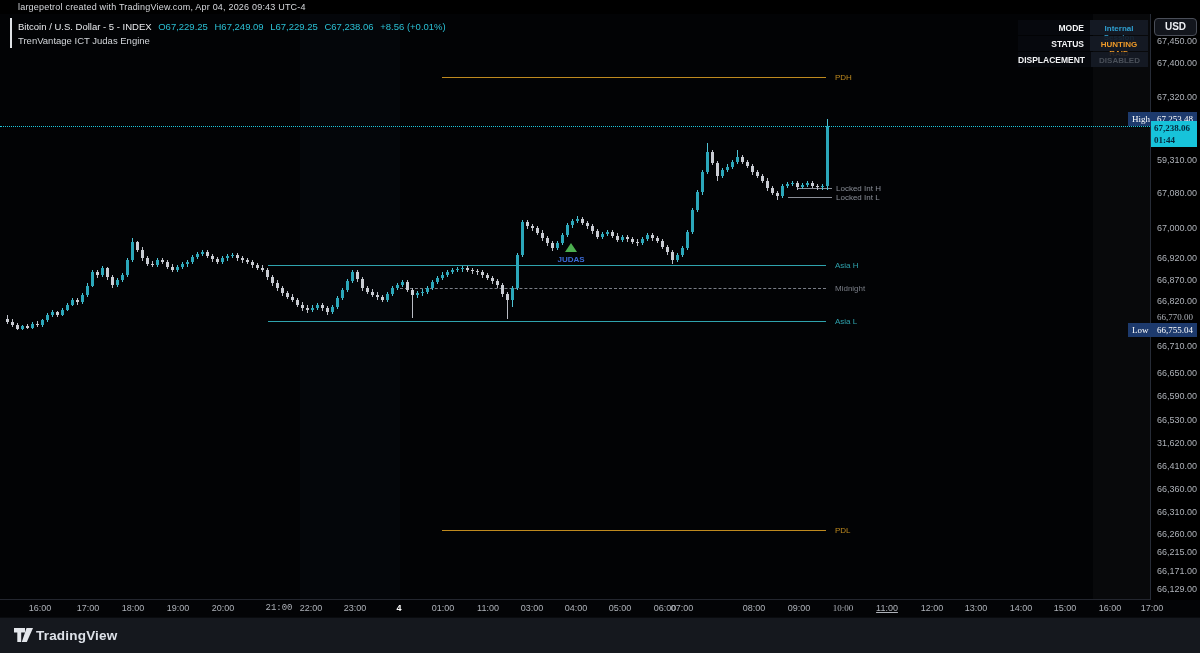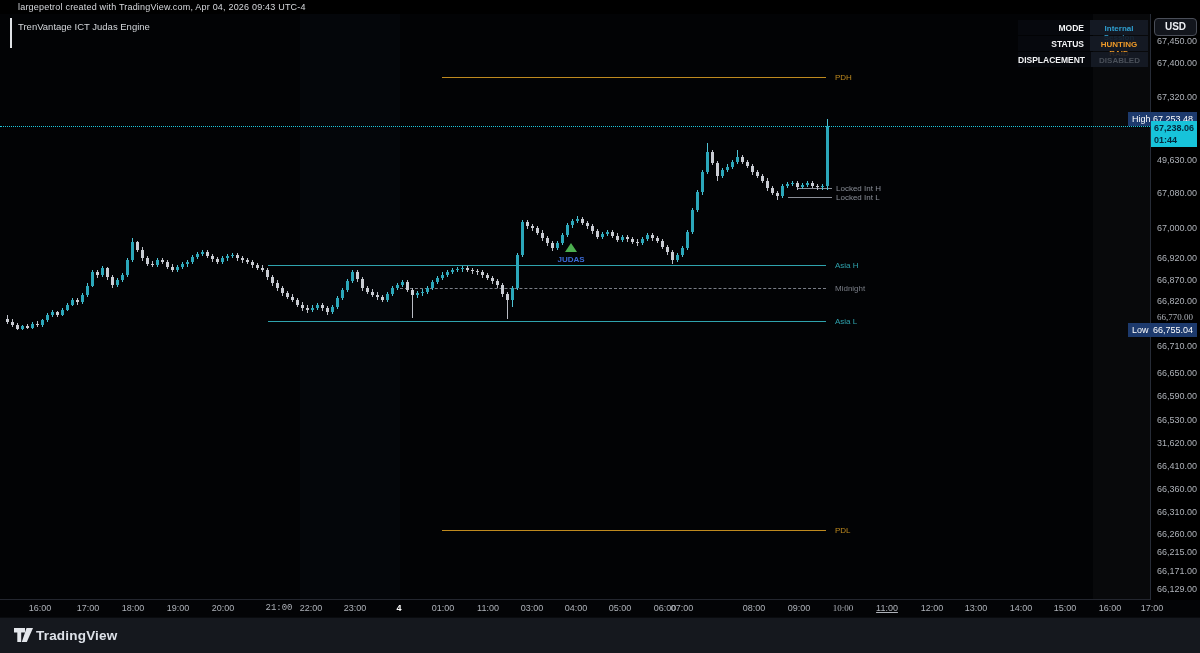--- a/index.html
+++ b/index.html
@@ -40,21 +40,21 @@
   .lvl-label { position:absolute; font-size:8px; z-index:25; white-space:nowrap; }
 
   
   #judas-tri { position:absolute; width:0; height:0; border-left:6px solid transparent; border-right:6px solid transparent; border-bottom:9px solid #4caf50; z-index:26; }
   #judas-lbl { position:absolute; width:44px; text-align:center; font-size:8px; font-weight:bold; color:#3d6bd6; z-index:26; }
 
   
   #price-axis { position:absolute; left:1150px; top:14px; width:50px; height:586px; background:#000; border-left:1px solid #262b36; }
   .ptick { position:absolute; left:6px; font-size:9px; color:#aeb2b9; transform:translateY(-50%); white-space:nowrap; }
   #usd-btn { position:absolute; left:3px; top:4px; width:43px; height:18px; border:1px solid #4a4e58; border-radius:4px; background:#12151c; color:#eceef2; font-size:10px; font-weight:bold; text-align:center; line-height:16px; }
-  .axlbl { position:absolute; z-index:50; font-size:9px; line-height:12px; white-space:nowrap; }
+  .axlbl { position:absolute; z-index:50; font-size:9px; line-height:12px; white-space:nowrap;font-family:Liberation Serif, serif; }
   #high-lbl, #low-lbl { left:1128px; width:69px; background:#1d3a6d; color:#fff; padding:1px 4px; display:flex; justify-content:space-between; }
   #last-lbl { left:1151px; width:46px; background:#17c3da; color:#04293d; font-weight:bold; padding:1px 3px; }
 
   
   #time-axis { position:absolute; left:0; top:600px; width:1200px; height:17px; background:#030406; }
   .ttick { position:absolute; top:3px; font-size:9px; color:#aeb2b9; transform:translateX(-50%); white-space:nowrap; }
   .ttick.b { color:#fff; font-weight:bold; }
 
   
   #footer { position:absolute; left:0; top:617px; width:1200px; height:36px; background:#15181e; border-top:1px solid #090b0e; }
@@ -69,20 +69,30 @@
   <div id="topbar">
     <span>largepetrol created with TradingView.com, Apr 04, 2026 09:43 UTC-4</span>
   </div>
 
   <div id="pane">
     <div class="band" style="left:300px;width:100px;background:rgba(130,160,255,0.025);"></div>
     <div class="band" style="left:1093px;width:57px;background:rgba(255,255,255,0.028);"></div>
 
     <div id="pane-edge"></div>
     <div id="legend">
+      <div class="lrow">
+        <span class="sym">Bitcoin / U.S. Dollar - 5 - INDEX</span>
+        <span class="ohlc">
+          <span>O67,229.25</span>
+          <span>H67,249.09</span>
+          <span>L67,229.25</span>
+          <span>C67,238.06</span>
+          <span>+8.56 (+0.01%)</span>
+        </span>
+      </div>
       <div class="lrow">
         <span class="ind">TrenVantage ICT Judas Engine</span>
       </div>
     </div>
 
     <div id="panel">
       <div class="prow">
         <div class="pl">MODE</div>
         <div class="pv" id="pv0" style="color: rgb(47, 159, 208);">Internal Session</div>
       </div>
@@ -443,21 +453,21 @@
       <div class="body u" style="left: 821px; top: 171.664px; width: 3px; height: 1.69327px;"></div>
       <div class="wick u" style="left: 827px; top: 105.203px; height: 70.6938px;"></div>
       <div class="body u" style="left: 826px; top: 111.553px; width: 3px; height: 60.5342px;"></div>
     </div>
 
   <div id="price-axis">
     <div id="usd-btn">USD</div>
   <div class="ptick" style="top: 27px;">67,450.00</div>
       <div class="ptick" style="top: 49px;">67,400.00</div>
       <div class="ptick" style="top: 83px;">67,320.00</div>
-      <div class="ptick" style="top: 146px;">49,630.00</div>
+      <div class="ptick" style="top: 146px;">59,310.00</div>
       <div class="ptick" style="top: 179px;">67,080.00</div>
       <div class="ptick" style="top: 214px;">67,000.00</div>
       <div class="ptick" style="top: 244px;">66,920.00</div>
       <div class="ptick" style="top: 266px;">66,870.00</div>
       <div class="ptick" style="top: 287px;">66,820.00</div>
       <div class="ptick" style="top: 303px; font-family: Liberation Serif, serif;">66,770.00</div>
       <div class="ptick" style="top: 332px;">66,710.00</div>
       <div class="ptick" style="top: 359px;">66,650.00</div>
       <div class="ptick" style="top: 382px;">66,590.00</div>
       <div class="ptick" style="top: 406px;">66,530.00</div>

